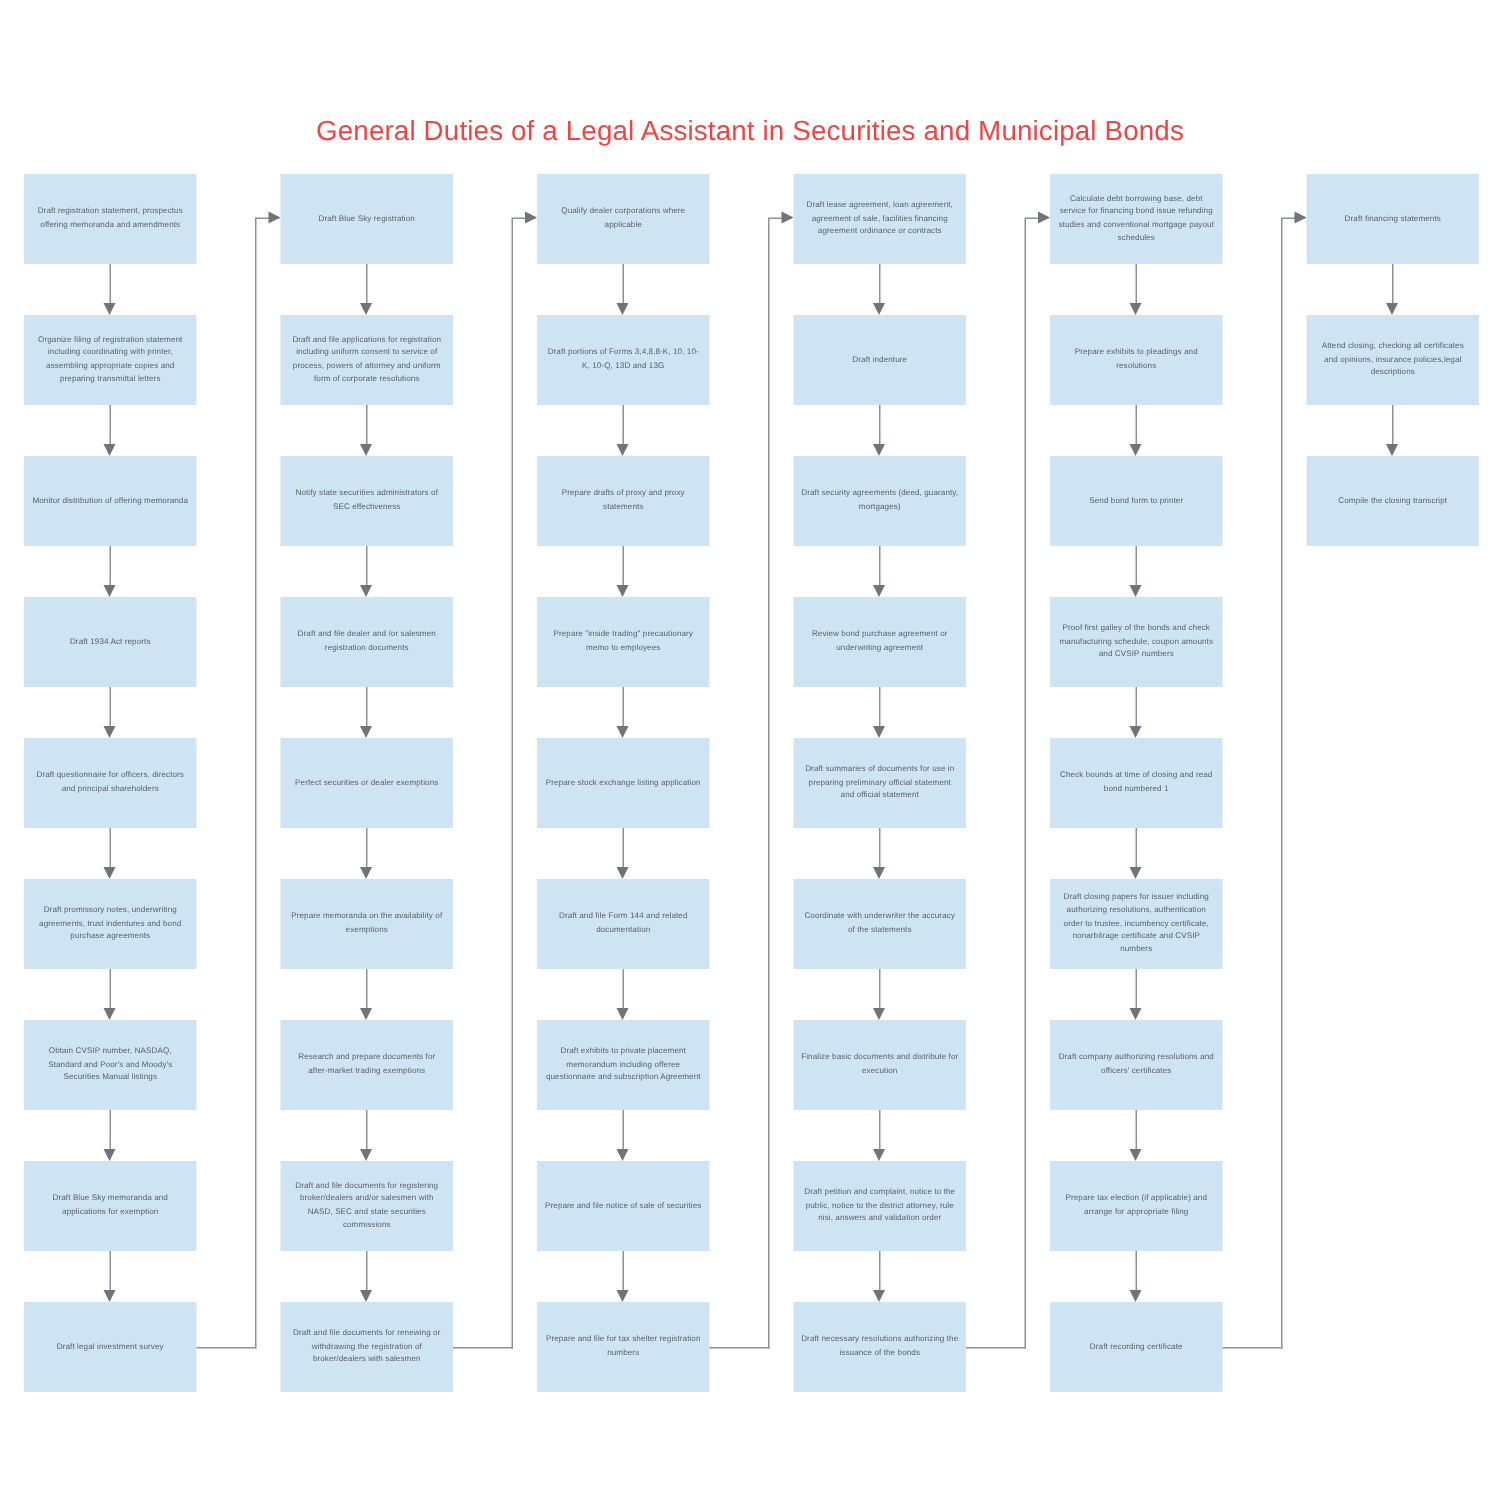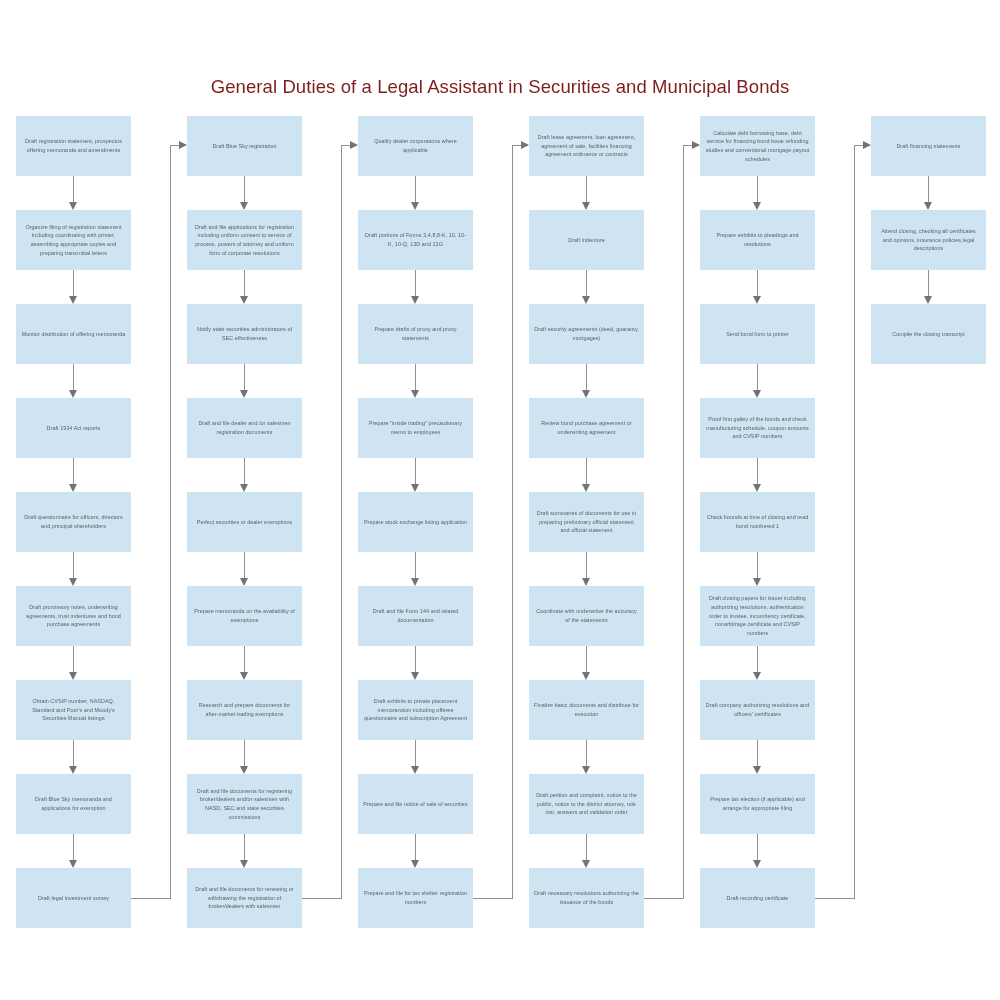--- a/index.html
+++ b/index.html
@@ -20,21 +20,21 @@
     height: 1000px;
   }
   #chart-title {
     position: absolute;
     left: 0;
     top: 76px;
     width: 1000px;
     text-align: center;
     font-size: 18.5px;
     font-weight: 400;
-    color: #7f1d1d;
+    color: #ef4444;
     letter-spacing: 0.1px;
   }
   .flow-column {
     position: absolute;
     top: 0;
     width: 170px;
     height: 1000px;
   }
   .flow-node {
     position: absolute;

